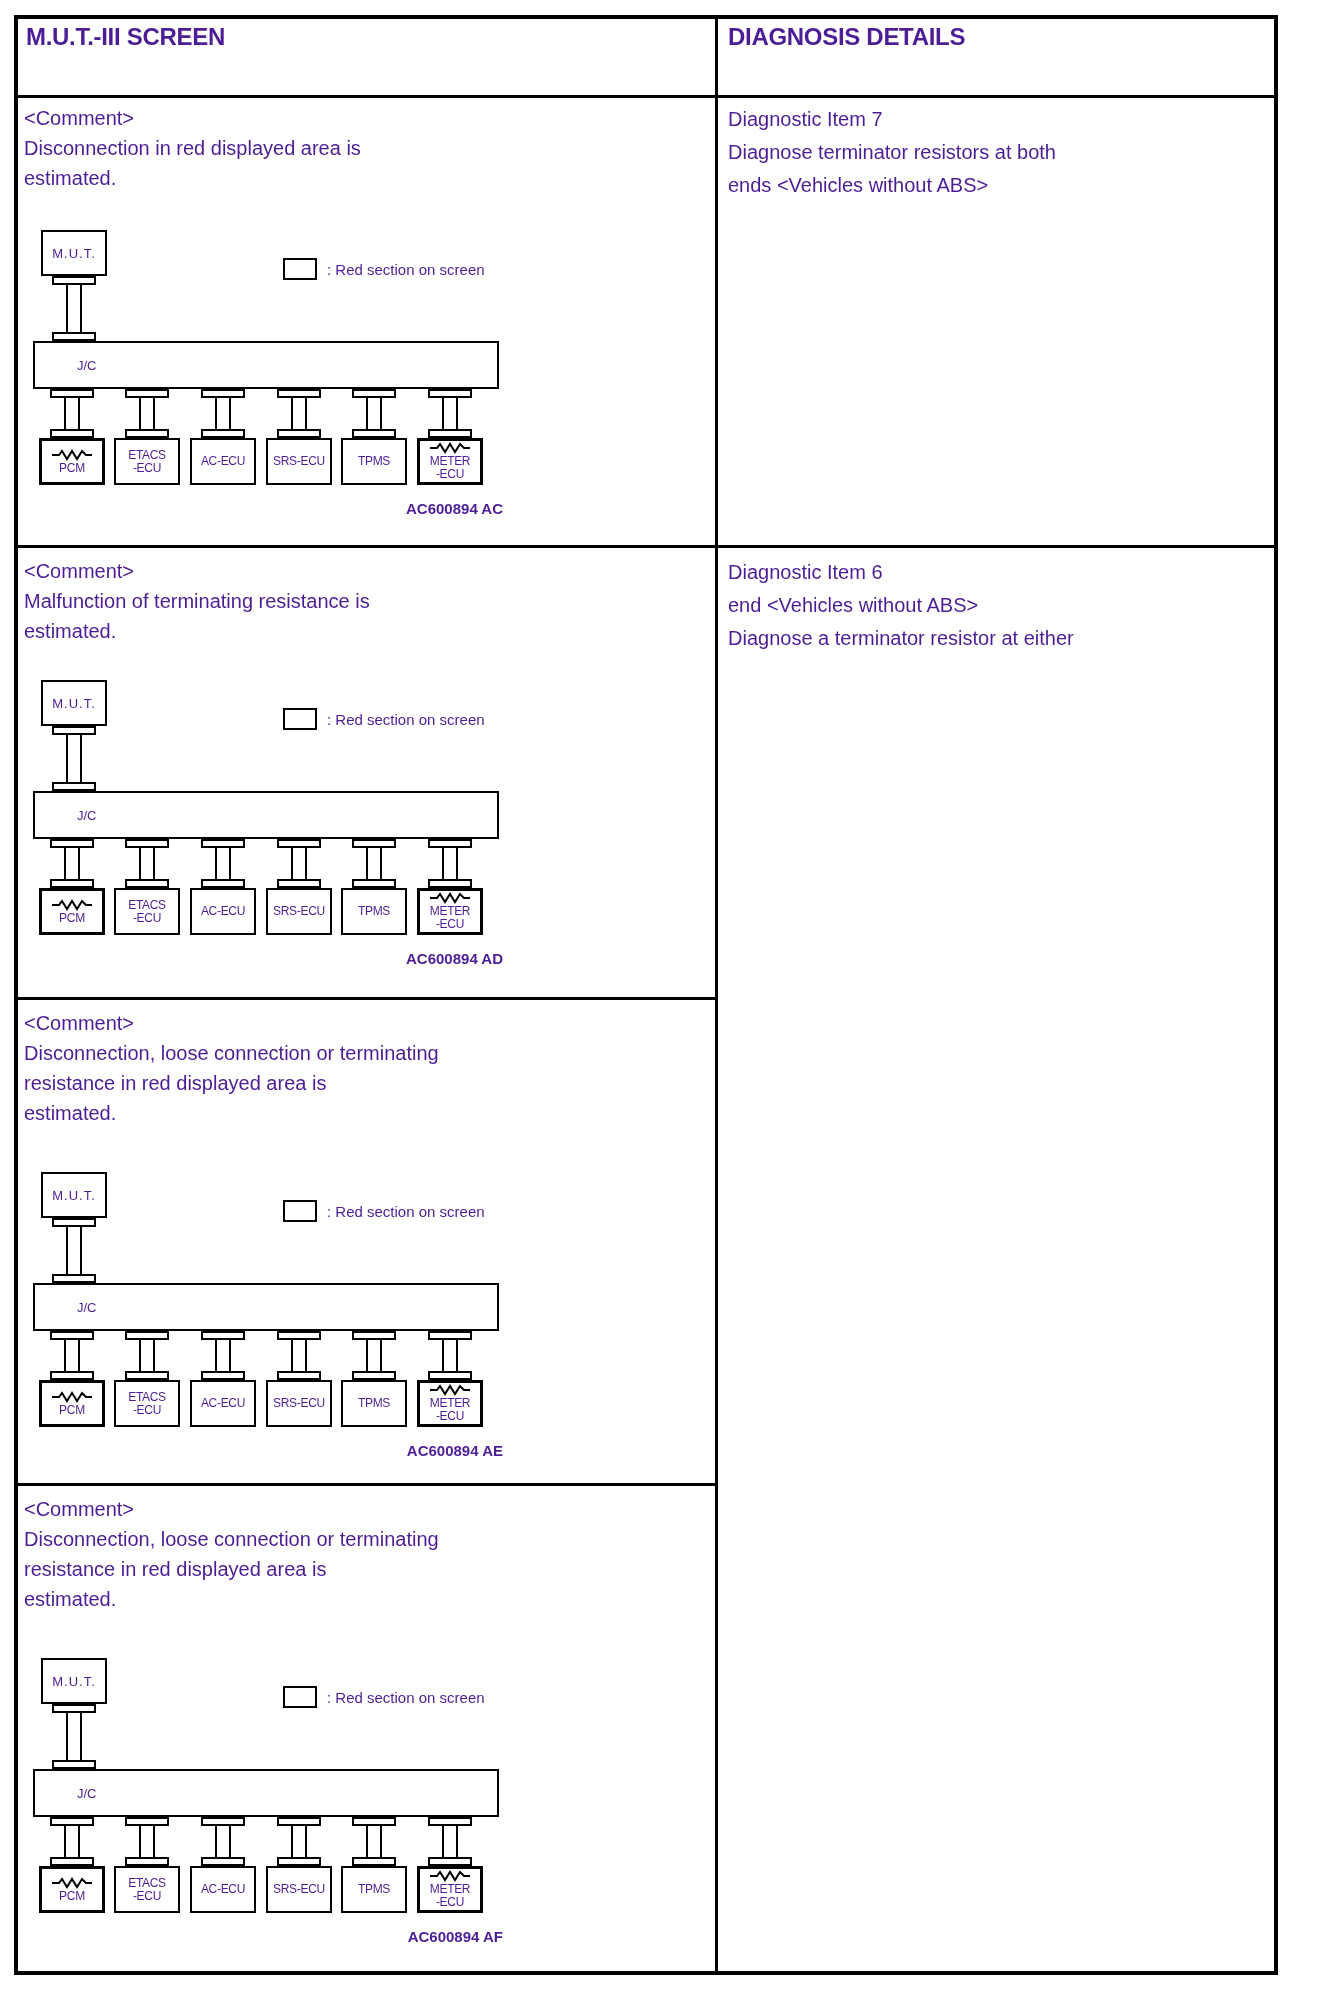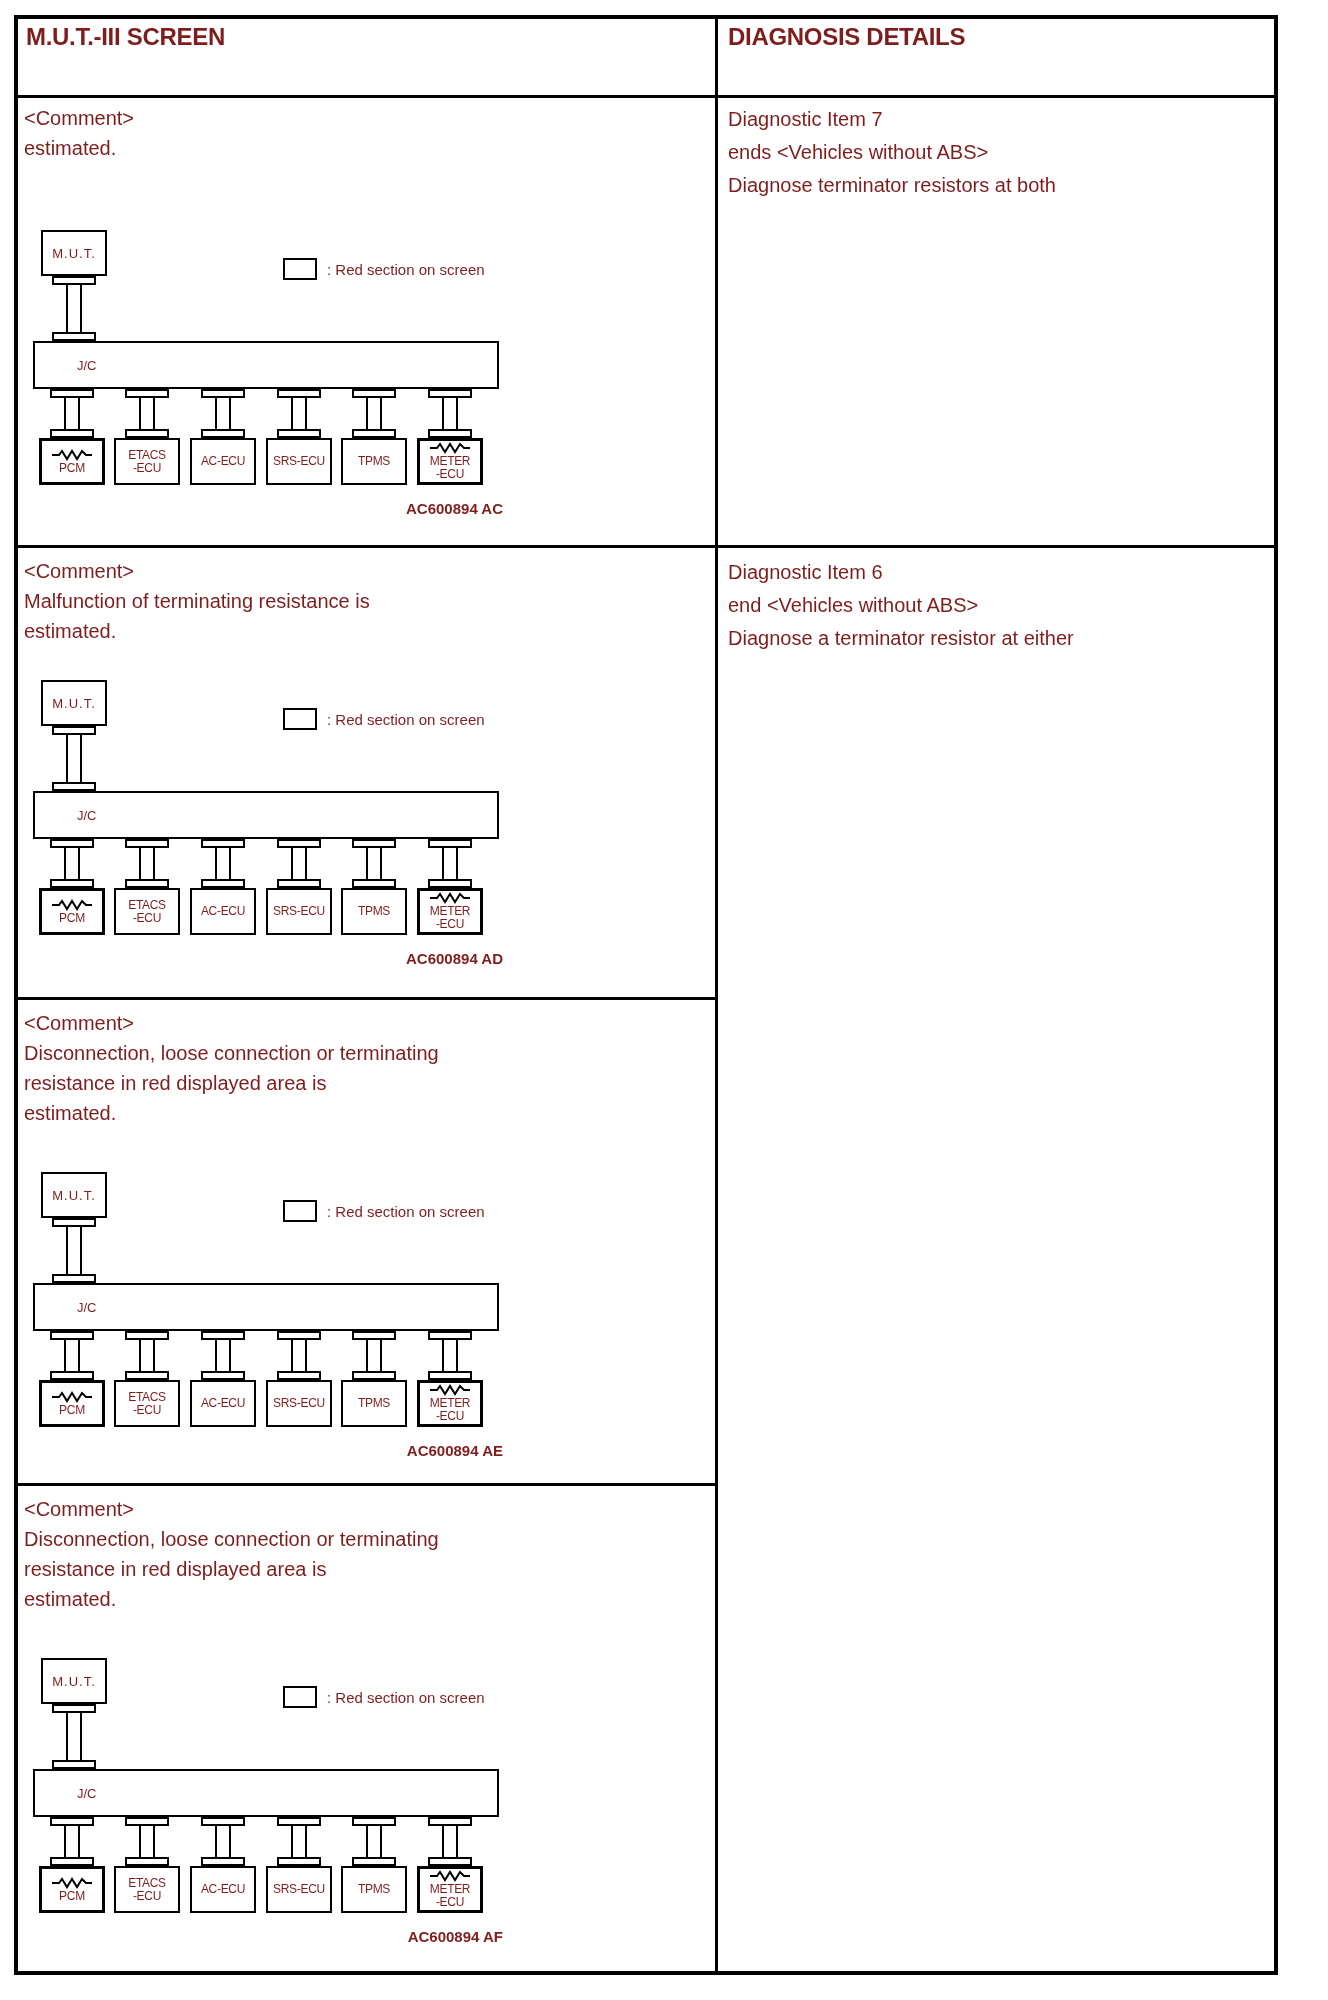--- a/index.html
+++ b/index.html
@@ -1,19 +1,19 @@
 <!DOCTYPE html>
 <html><head>
 <meta charset="utf-8">
 <style>
   * { box-sizing: border-box; margin: 0; padding: 0; }
   html, body { background: #ffffff; }
   .page {
     position: relative; width: 1328px; height: 2000px;
-    background: #ffffff; color: #7f1d1d;
+    background: #ffffff; color: #4c1d95;
     font-family: "Liberation Sans", sans-serif;
     overflow: hidden;
   }
   .abs { position: absolute; }
   .frame {
     position: absolute; left: 14px; top: 15px;
     width: 1264px; height: 1960px;
     border: 4px solid #000;
   }
   .vline { position: absolute; left: 715px; top: 15px; width: 3px; height: 1960px; background: #000; }
@@ -57,26 +57,27 @@
   <div class="hline" style="top:545px; width:1264px;"></div>
   <div class="hline" style="top:997px; width:704px;"></div>
   <div class="hline" style="top:1483px;width:704px;"></div>
 
   <div class="hdr" style="left:26px; top:23px;">M.U.T.-III SCREEN</div>
   <div class="hdr" style="left:728px; top:23px;">DIAGNOSIS DETAILS</div>
 
   <div id="mount" class="abs" style="left:0;top:0;">
       <div class="txt-block" style="left: 24px; top: 103px;">
         <div class="txt-line">&lt;Comment&gt;</div>
+        <div class="txt-line">Disconnection in red displayed area is</div>
         <div class="txt-line">estimated.</div>
       </div>
       <div class="txt-block" style="left: 728px; top: 103px;">
         <div class="txt-line rt">Diagnostic Item 7</div>
+        <div class="txt-line rt">Diagnose terminator resistors at both</div>
         <div class="txt-line rt">ends &lt;Vehicles without ABS&gt;</div>
-        <div class="txt-line rt">Diagnose terminator resistors at both</div>
       </div>
       <div class="txt-block" style="left: 24px; top: 556px;">
         <div class="txt-line">&lt;Comment&gt;</div>
         <div class="txt-line">Malfunction of terminating resistance is</div>
         <div class="txt-line">estimated.</div>
       </div>
       <div class="txt-block" style="left: 728px; top: 556px;">
         <div class="txt-line rt">Diagnostic Item 6</div>
         <div class="txt-line rt">end &lt;Vehicles without ABS&gt;</div>
         <div class="txt-line rt">Diagnose a terminator resistor at either</div>

